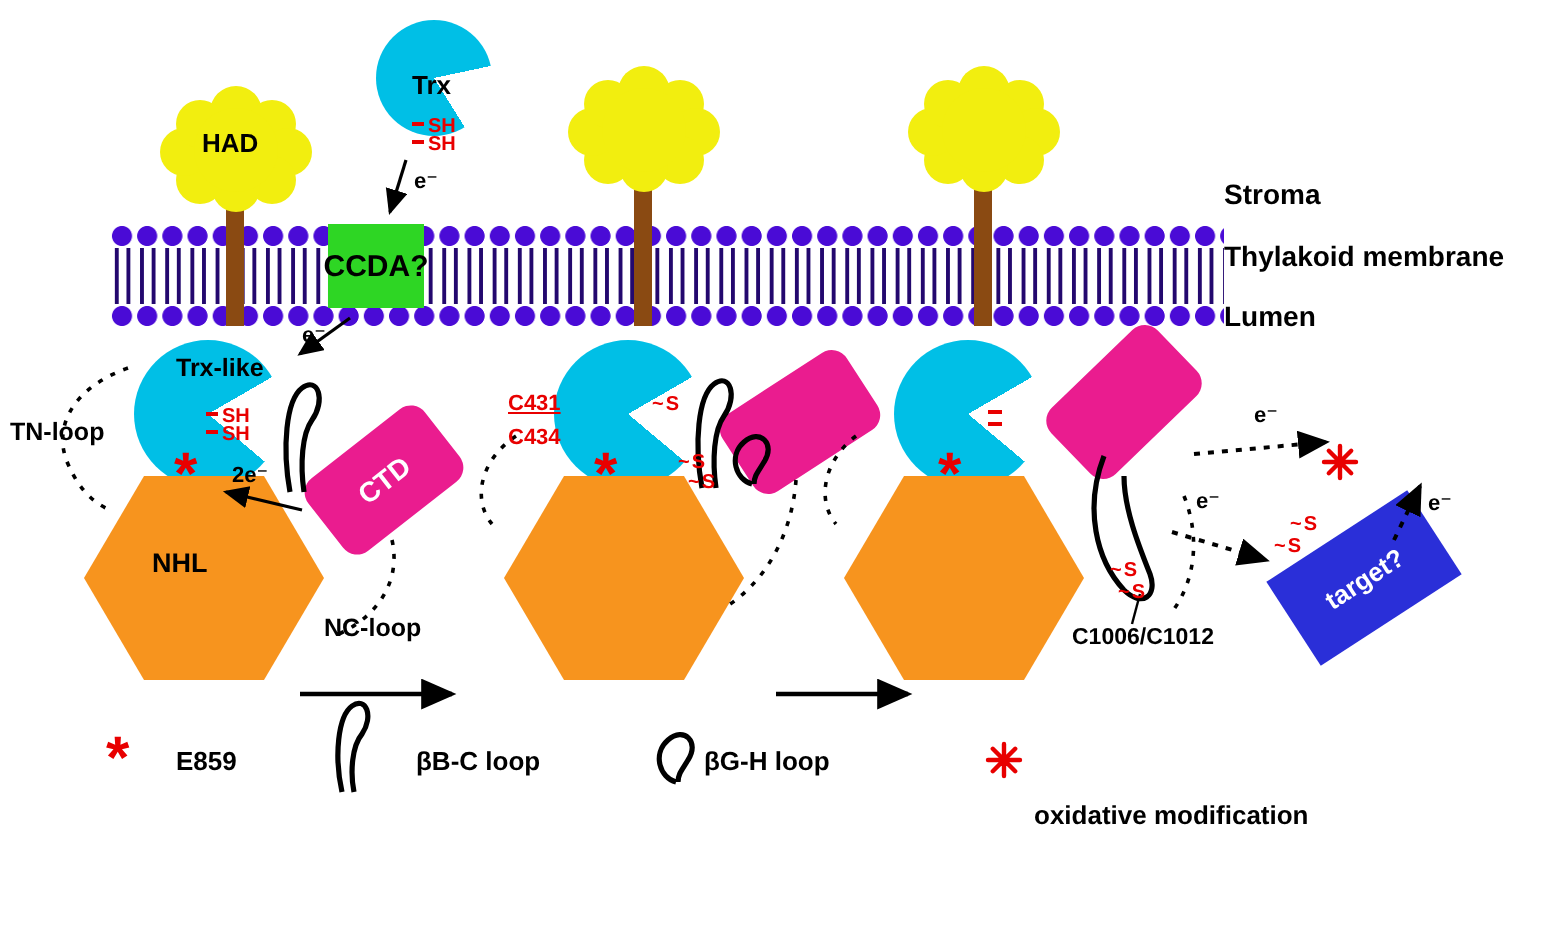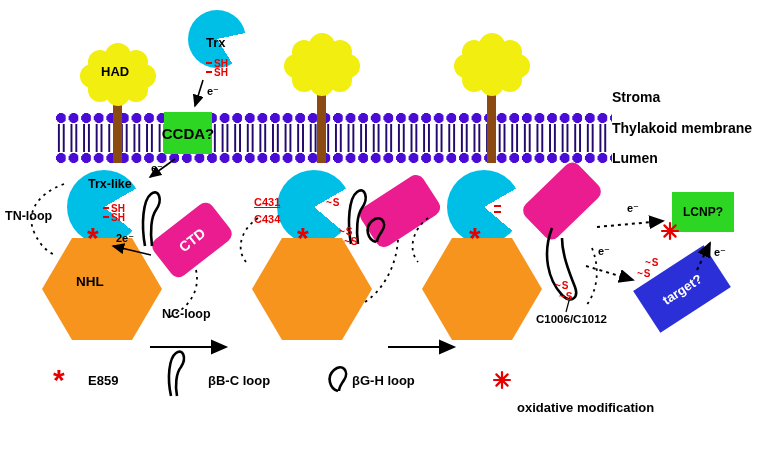--- a/index.html
+++ b/index.html
@@ -139,23 +139,20 @@
   <div class="pac pac-right" style="left:447px;top:170px;"></div>
   <div class="dash" style="left:494px;top:205px;"></div>
   <div class="dash" style="left:494px;top:211px;"></div>
   <div class="hex" style="left:422px;top:238px;"></div>
   <div class="ctd rotC" style="left:525px;top:178px;"></div>
   <span class="t fs30 red" style="left:469px;top:223px;">*</span>
   <span class="t fs10 red sq" style="left:555px;top:281px;">S</span>
   <span class="t fs10 red sq" style="left:559px;top:292px;">S</span>
   <span class="t" style="left:536px;top:314px;font-size:11.5px;text-align:right;">C1006/C1012</span>
 
-  <div class="gbox" style="left:672px;top:192px;width:62px;height:40px;font-size:12px;">
-    <span>LCNP?</span>
-  </div>
   <div class="target" style="left:640px;top:264px;">
     <span>target?</span>
   </div>
   <span class="t fs10 red sq" style="left:645px;top:258px;">S</span>
   <span class="t fs10 red sq" style="left:637px;top:269px;">S</span>
   <span class="t fs11" style="left:627px;top:203px;">e⁻</span>
   <span class="t fs11" style="left:598px;top:246px;">e⁻</span>
   <span class="t fs11" style="left:714px;top:247px;">e⁻</span>
 
   <span class="t fs30 red" style="left:53px;top:365px;">*</span>

